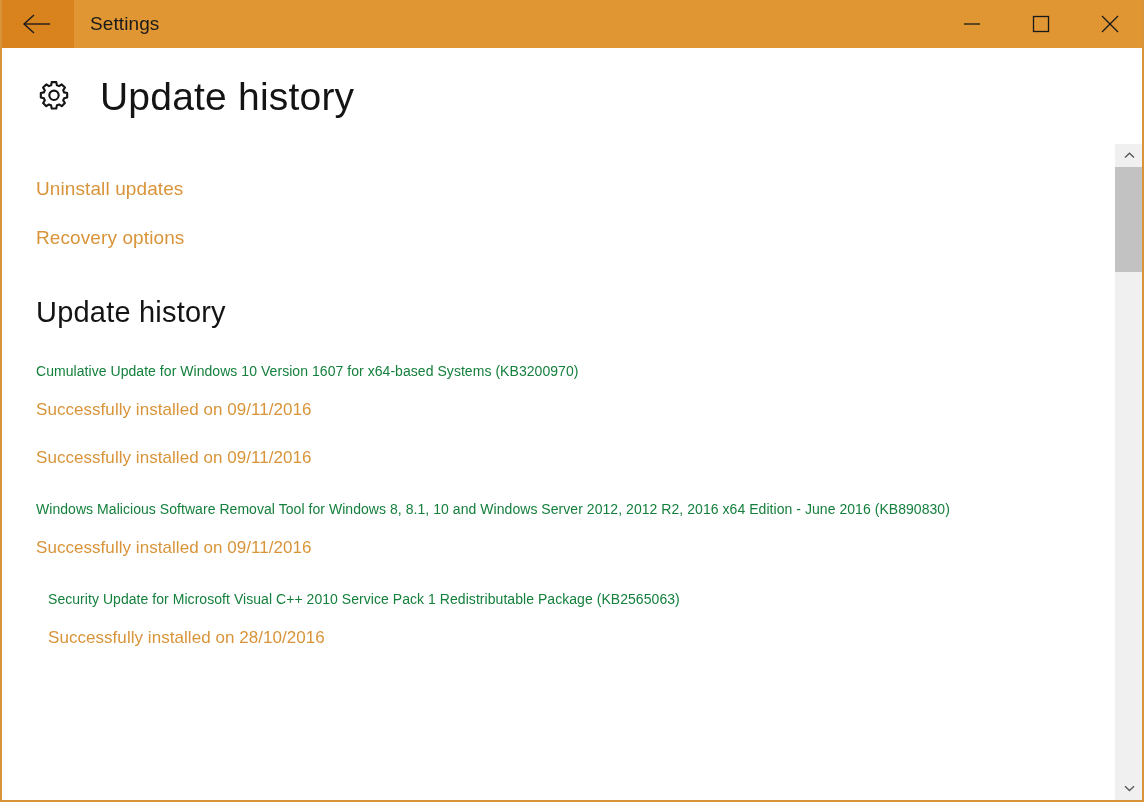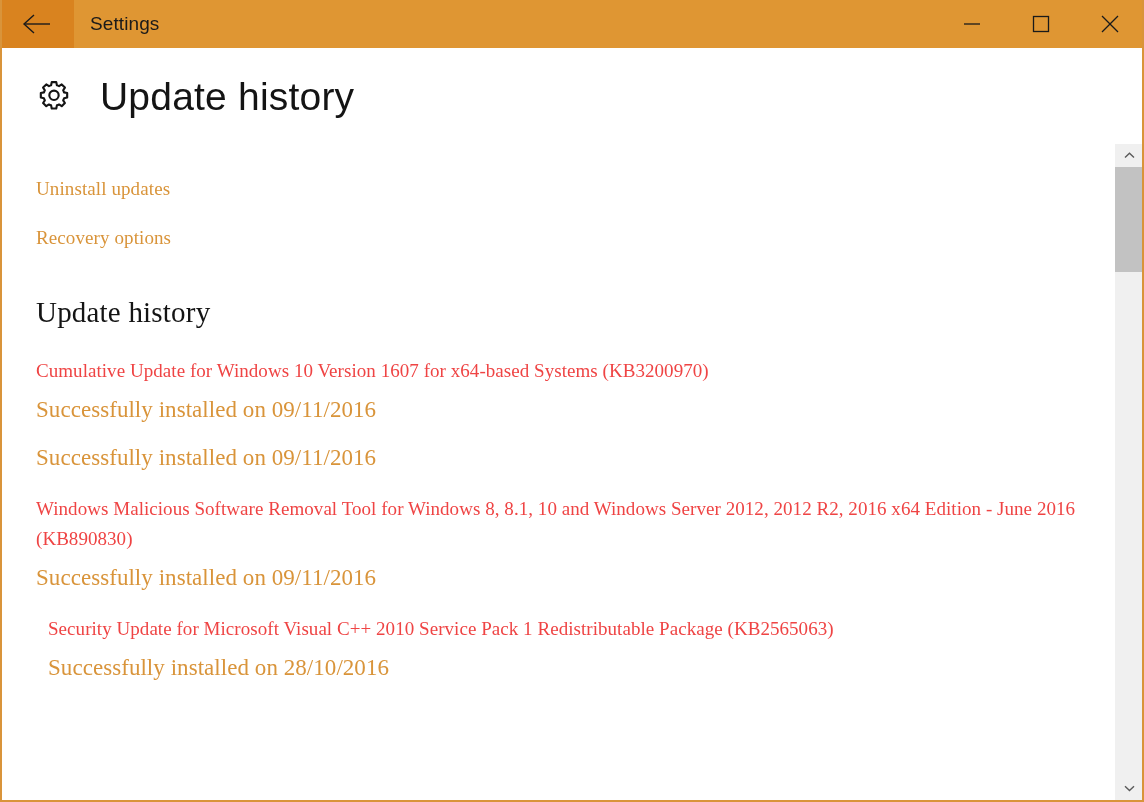--- a/index.html
+++ b/index.html
@@ -108,21 +108,20 @@
   .content {
     position: absolute;
     left: 0;
     top: 144px;
     width: 1112px;
     height: 656px;
     box-sizing: border-box;
     padding: 0 0 0 34px;
     background: #ffffff;
     overflow: hidden;
-    font-family: Liberation Serif, serif;
   }
 
   .link {
     display: block;
     color: #d9943a;
     font-size: 19px;
     font-weight: 400;
     text-decoration: none;
     cursor: default;
     width: max-content;
@@ -136,30 +135,30 @@
     font-size: 29px;
     font-weight: 300;
     color: #141414;
     letter-spacing: .2px;
   }
 
   .update-list { margin-top: 27px; }
   .update-item { margin-bottom: 24px; }
   .update-item:last-child { margin-bottom: 0; margin-left: 12px; }
   .update-title {
-    font-size: 19px;
+    font-size: 14px;
     font-weight: 400;
-    color: #ef4444;
+    color: #15803d;
     line-height: 30px;
     max-width: 1060px;
     letter-spacing: .05px;
   }
   .update-status {
     margin-top: 12px;
-    font-size: 23px;
+    font-size: 17px;
     font-weight: 400;
     color: #d9943a;
     line-height: 24px;
     letter-spacing: .05px;
   }
 
   
   .scrollbar {
     position: absolute;
     right: 0;

